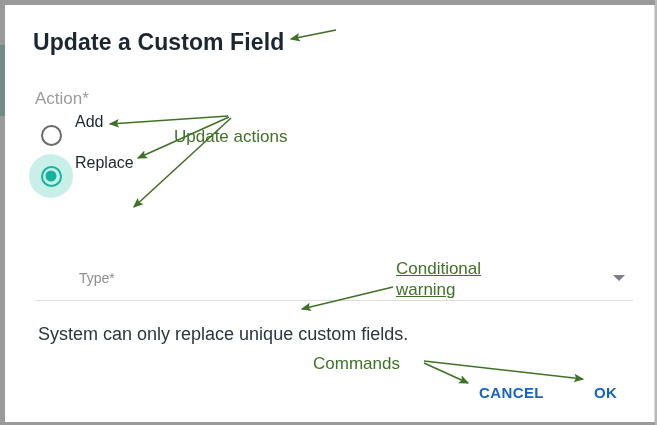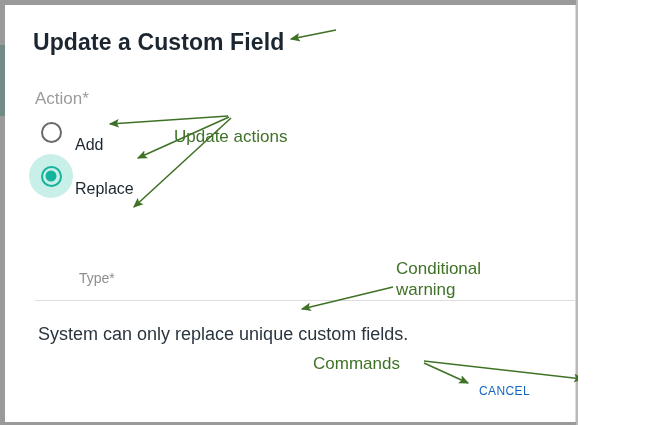--- a/index.html
+++ b/index.html
@@ -2,21 +2,21 @@
 <html><head>
 <meta charset="utf-8">
 <style>
   html, body {
     margin: 0;
     padding: 0;
     background: #ffffff;
   }
   #screenshot {
     position: relative;
-    width: 578px;
+    width: 657px;
     height: 425px;
     background: #fdba74;
     overflow: hidden;
     font-family: "Liberation Sans", sans-serif;
     box-sizing: border-box;
   }
 
   
   .frame-top {
     position: absolute; left: 0; top: 0; width: 657px; height: 5px;
@@ -70,21 +70,21 @@
   }
 
   .radio-group {
     position: absolute;
     left: 24px; top: 108px;
   }
   .radio-row {
     position: relative;
     height: 41px;
     display: flex;
-    align-items: flex-end;
+    align-items: flex-start;
   }
   .radio-row.replace { height: 44px; }
 
   .radio-hit {
     position: relative;
     width: 44px; height: 44px;
     display: flex; align-items: center; justify-content: center;
     border-radius: 50%;
   }
   .radio-hit.checked {
@@ -152,22 +152,22 @@
     position: absolute;
     left: 33px; top: 319px;
     font-size: 18px;
     color: #2b3540;
     white-space: nowrap;
   }
 
   
   .btn {
     position: absolute;
-    font-size: 12px;
-    font-weight: normal;
+    font-size: 15px;
+    font-weight: bold;
     color: #1565c0;
     letter-spacing: 0.4px;
     white-space: nowrap;
     cursor: pointer;
   }
   .btn-cancel { left: 474px; top: 379px; }
   .btn-ok { left: 589px; top: 379px; }
 
   
   .annotations {
@@ -178,21 +178,21 @@
   }
   .anno-label {
     position: absolute;
     font-size: 17px;
     color: #3f7227;
     white-space: nowrap;
     line-height: 21px;
   }
   .anno-title    { left: 339px; top: 19px; }
   .anno-actions  { left: 174px; top: 87px; margin-top: 39px; }
-  .anno-warning  { left: 396px; top: 258px; }
+  .anno-warning  { left: 396px; top: 258px; text-decoration: underline; }
   .anno-commands { left: 313px; top: 353px; }
 </style>
 </head>
 <body>
 
 <div id="screenshot">
 
   <div class="dialog">
 
     <div class="dialog-title">Update a Custom Field</div>

